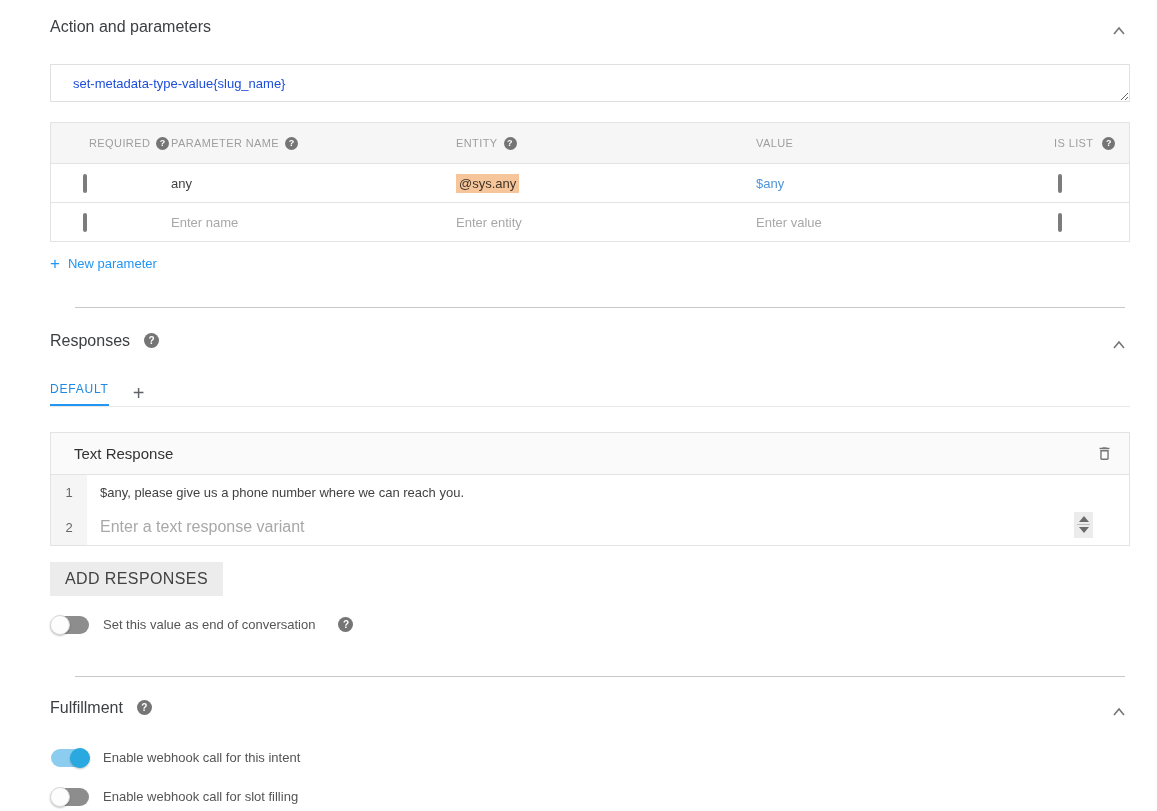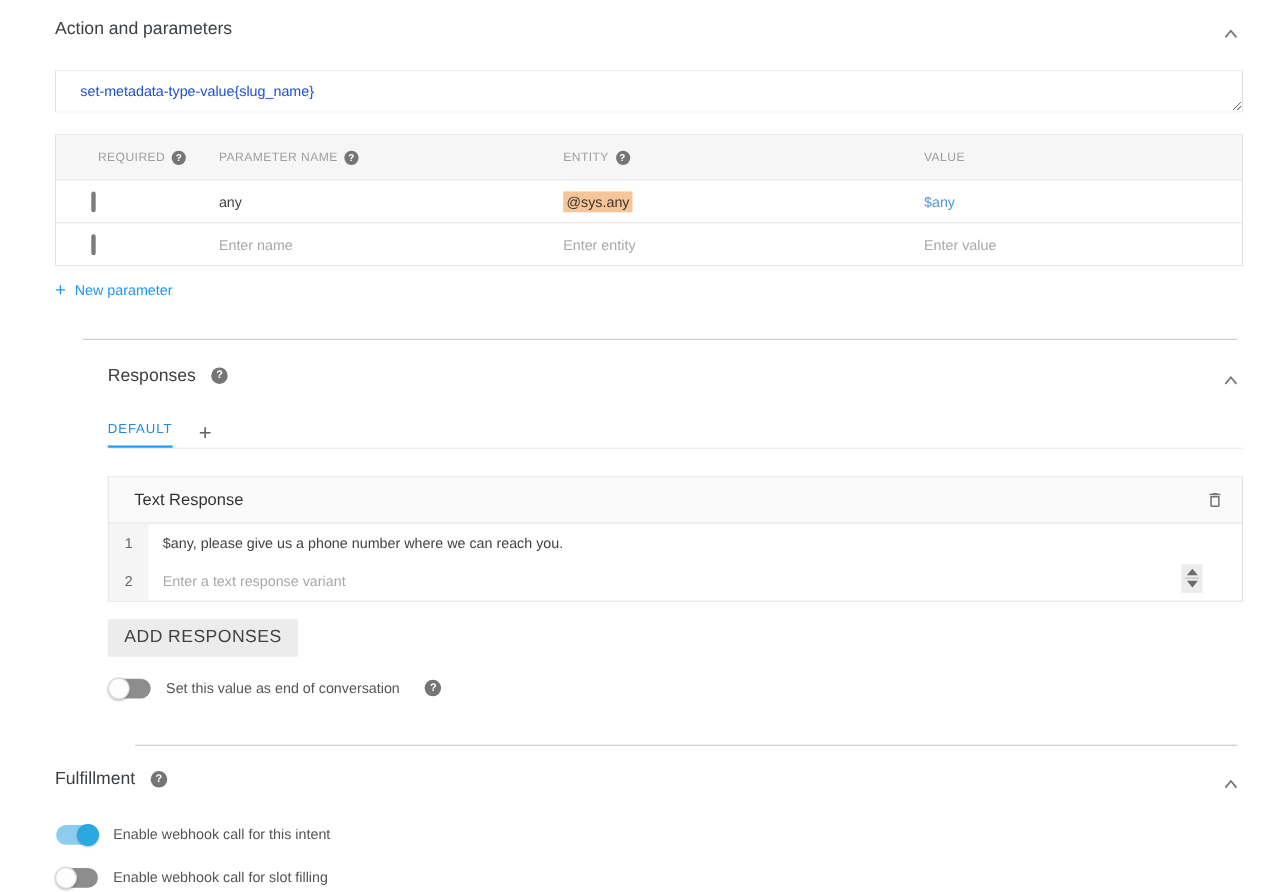--- a/index.html
+++ b/index.html
@@ -17,21 +17,21 @@
 
   .divider { border:none; border-top:1px solid #c9c9c9; margin-left:25px; margin-right:5px; }
 
   
   #action-section { padding-top:18px; }
   .action-textarea { margin-top:22px; width:100%; height:38px; border:1px solid #e0e0e0; resize:both;
                      font-family:"Liberation Sans", sans-serif; font-size:13px; color:#1d4ed8;
                      padding:11px 22px; outline:none; display:block; }
 
   .param-table { margin-top:20px; border:1px solid #e3e3e3; }
-  .pt-row { display:grid; grid-template-columns:120px 285px 300px 295px 1fr; align-items:center;gap:28px; }
+  .pt-row { display:grid; grid-template-columns:120px 285px 300px 295px 1fr; align-items:center; }
   .pt-header { background:#f6f6f6; height:40px; }
   .pt-header .hcell { display:flex; align-items:center; gap:6px; font-size:11px; color:#9e9e9e;
                       letter-spacing:0.4px; text-transform:uppercase; }
   .hcell.c1 { padding-left:38px; }
   .hcell.c5 { flex-direction:row; align-items:flex-start; gap:1px; padding-left:3px; }
   .hcell.c5 .help-icon { margin-left:8px; }
   .pt-body-row { height:39px; border-top:1px solid #e3e3e3; background:#fff; }
   .cell { font-size:13px; color:#424242; }
   .cell.c1 { padding-left:32px; }
   .cell.c5 { padding-left:7px; }
@@ -41,38 +41,38 @@
   .ghost-input { border:none; outline:none; font-family:"Liberation Sans", sans-serif; font-size:13px;
                  color:#424242; width:90%; background:transparent; }
   .ghost-input::placeholder { color:#a8a8a8; }
 
   .new-param { margin-top:14px; display:inline-flex; align-items:center; gap:8px; cursor:pointer; }
   .new-param .plus { color:#2196f3; font-size:17px; line-height:14px; }
   .new-param .lbl { color:#2196f3; font-size:13px; }
   #action-section .divider { margin-top:34px; }
 
   
-  #responses-section { padding-top:24px;margin-left:48px; }
+  #responses-section { padding-top:24px; }
   .tabbar { margin-top:26px; display:flex; align-items:flex-end; border-bottom:1px solid #e9e9e9; }
   .tab { font-size:12px; letter-spacing:0.8px; color:#1e88e5; padding-bottom:8px; border-bottom:2px solid #2196f3;
          cursor:pointer; min-width:50px; }
   .tab-add { font-size:20px; color:#5f6368; margin-left:24px; padding-bottom:4px; line-height:18px; cursor:pointer; }
 
   .tr-panel { margin-top:25px; border:1px solid #e3e3e3; }
   .tr-head { background:#fafafa; border-bottom:1px solid #e3e3e3; height:42px; display:flex;
              align-items:center; justify-content:space-between; padding:0 14px 0 23px; }
   .tr-title { font-size:15px; color:#333; }
   .trash-btn { width:22px; height:22px; display:flex; align-items:center; justify-content:center; cursor:pointer; }
   .tr-body { display:flex; }
   .tr-numcol { width:36px; background:#f5f5f5; display:flex; flex-direction:column; }
   .tr-num { height:35px; display:flex; align-items:center; justify-content:center; font-size:13px; color:#666; }
   .tr-rows { flex:1; display:flex; flex-direction:column; }
   .tr-row { height:35px; display:flex; align-items:center; padding-left:13px; position:relative; }
   .tr-text { font-size:13px; color:#424242; }
-  .tr-input { flex:1; border:none; outline:none; font-family:"Liberation Sans", sans-serif; font-size:13px; color:#424242; }
+  .tr-input { flex:1; border:none; outline:none; font-family:"Liberation Sans", sans-serif; font-size:16px; color:#424242; }
   .tr-input::placeholder { color:#a8a8a8; }
   .stepper { position:absolute; right:36px; top:2px; width:19px; height:26px; background:#ececec;
              display:flex; flex-direction:column; align-items:center; justify-content:center; gap:2px; cursor:pointer; }
   .tri-up { width:0; height:0; border-left:5px solid transparent; border-right:5px solid transparent; border-bottom:6px solid #6b6b6b; }
   .tri-down { width:0; height:0; border-left:5px solid transparent; border-right:5px solid transparent; border-top:6px solid #6b6b6b; }
   .stepper .bar { width:13px; height:1px; background:#bdbdbd; }
 
   .add-responses-btn { margin-top:16px; display:inline-block; background:#ececec; border:none; padding:8px 15px;
                        font-family:"Liberation Sans", sans-serif; font-size:16px; color:#424242;
                        letter-spacing:0.4px; cursor:pointer;text-align:right; }

